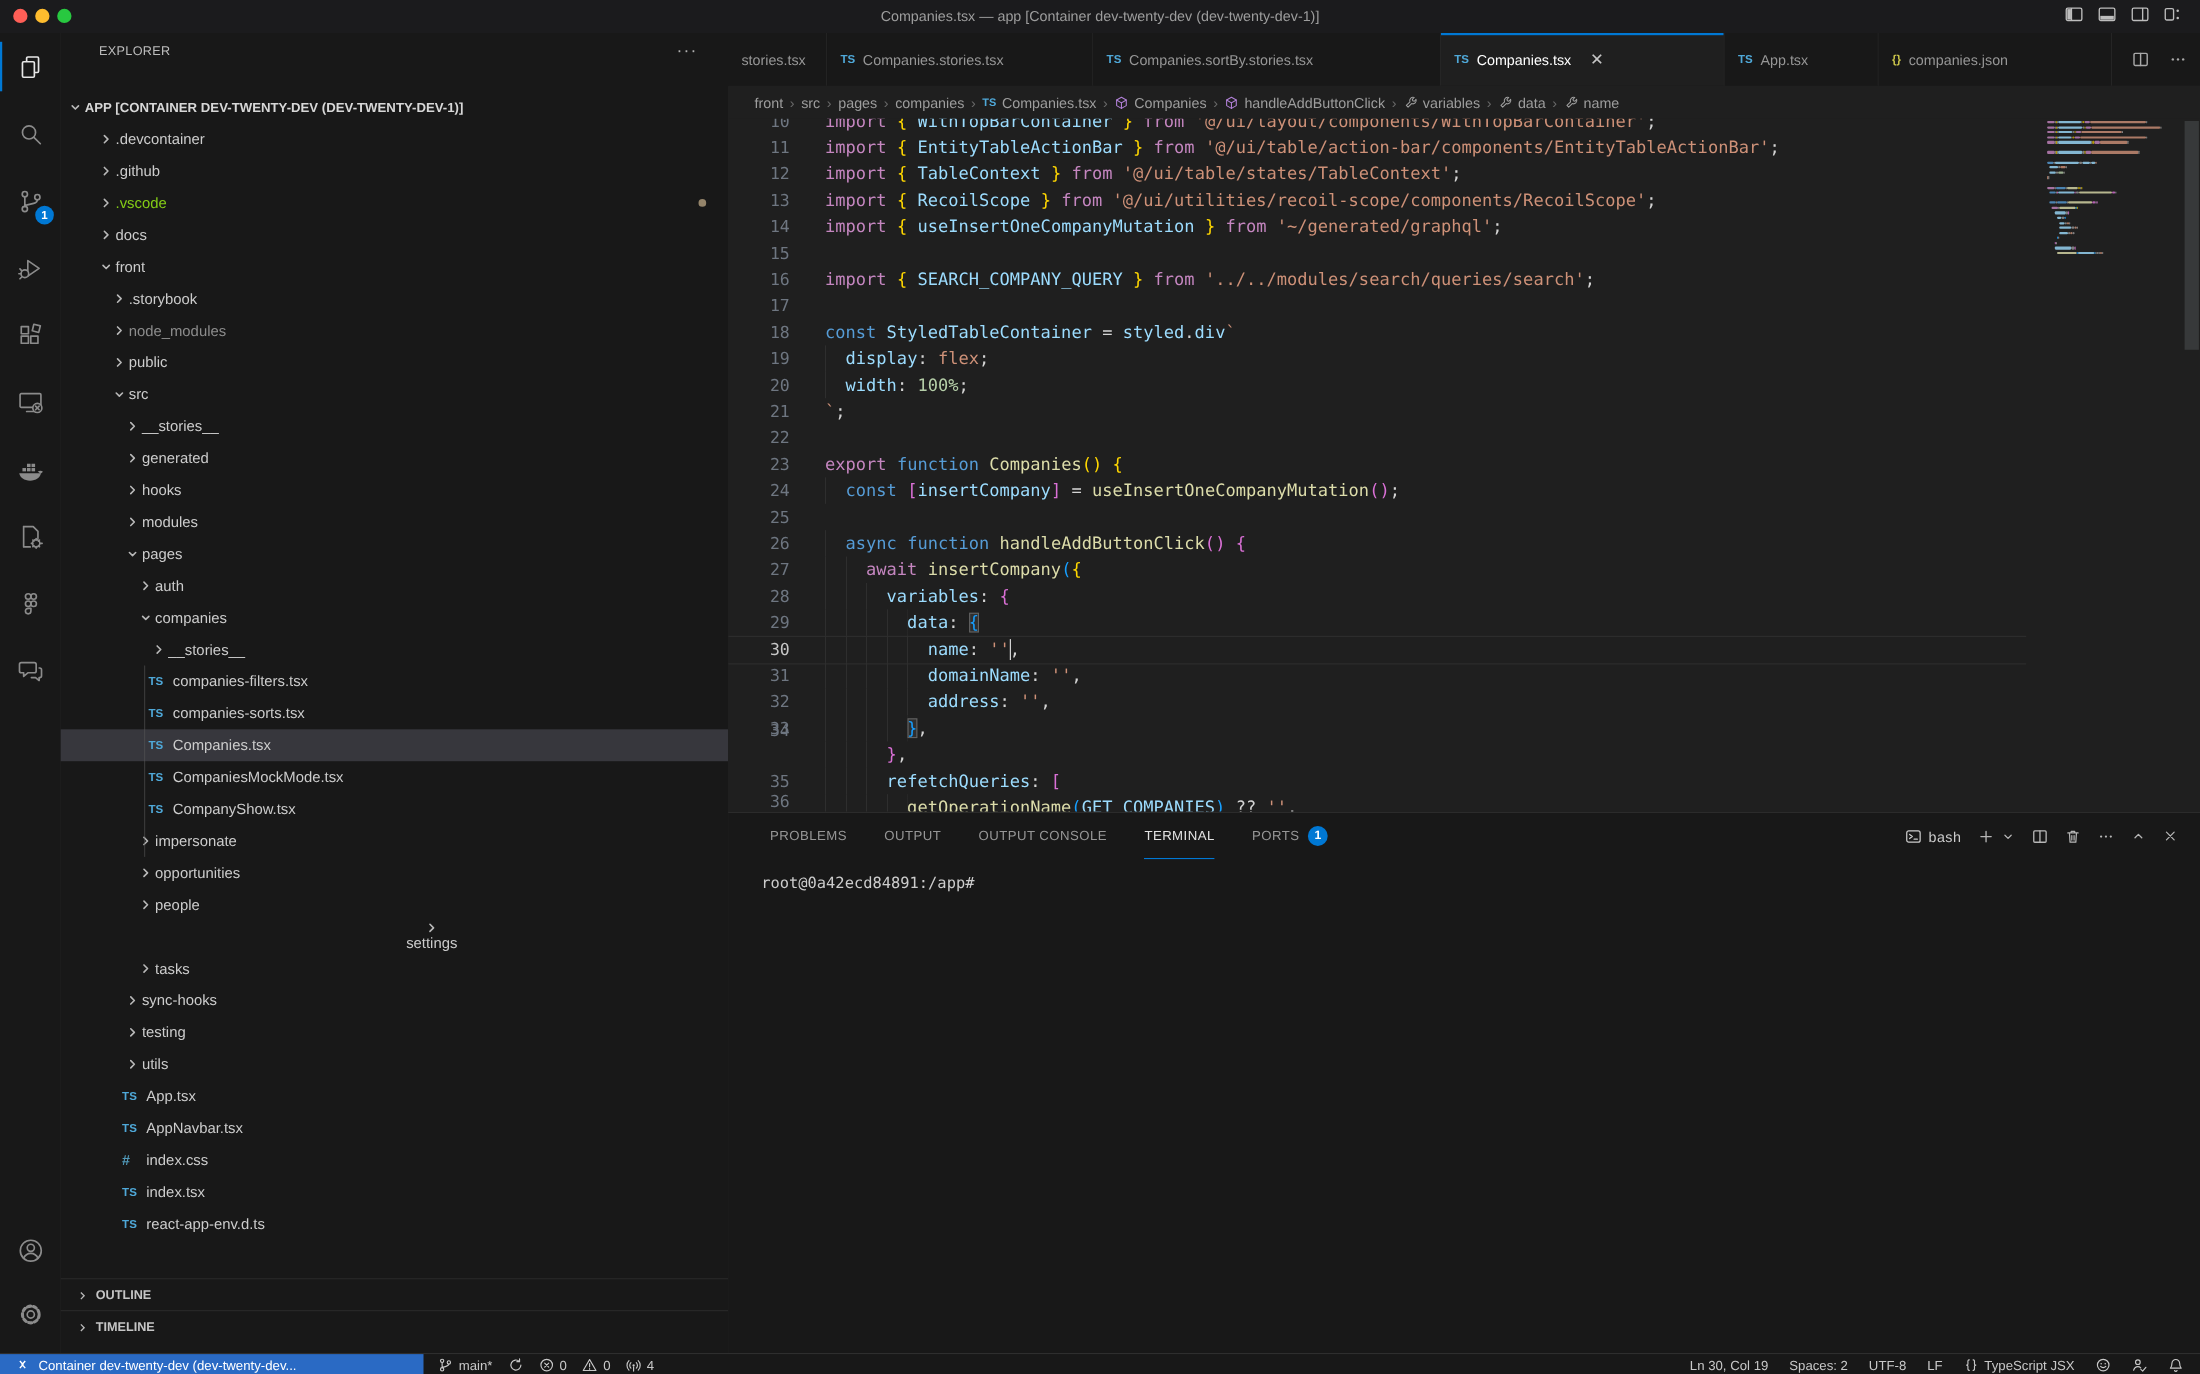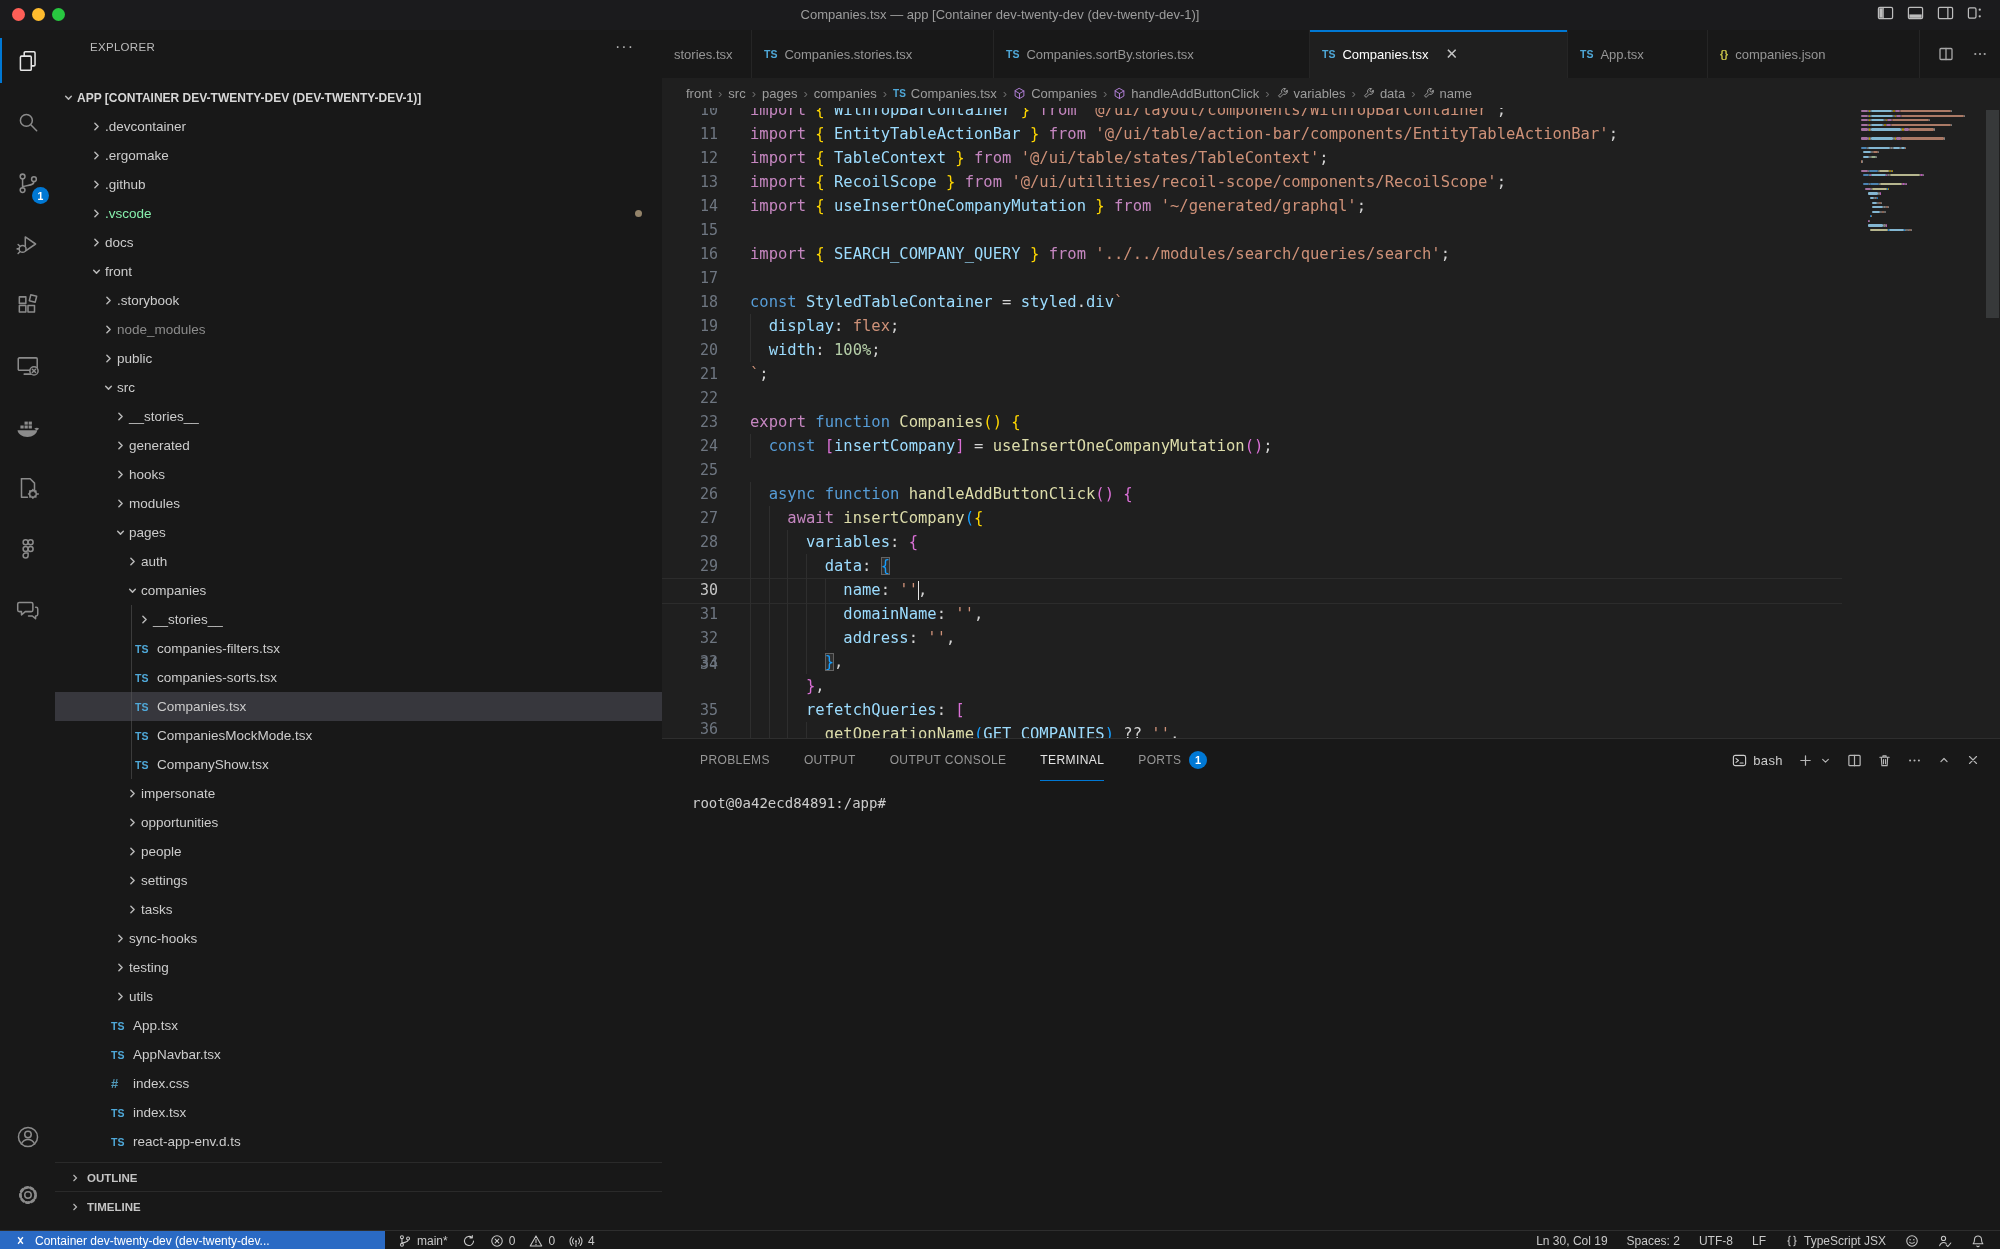--- a/index.html
+++ b/index.html
@@ -253,37 +253,29 @@
           </svg>
         </span>
         <span>.devcontainer</span>
       </div>
       <div class="trow" style="padding-left: 32px;">
         <span class="tchev">
           <svg width="13" height="13" viewBox="0 0 16 16" fill="none" stroke="currentColor" stroke-width="1.8" stroke-linecap="round" stroke-linejoin="round">
             <path d="M6 4l4 4-4 4"></path>
           </svg>
         </span>
-        <span>.ergomake</span>
+        <span>.github</span>
       </div>
       <div class="trow" style="padding-left: 32px;">
         <span class="tchev">
           <svg width="13" height="13" viewBox="0 0 16 16" fill="none" stroke="currentColor" stroke-width="1.8" stroke-linecap="round" stroke-linejoin="round">
             <path d="M6 4l4 4-4 4"></path>
           </svg>
         </span>
-        <span>.github</span>
-      </div>
-      <div class="trow" style="padding-left: 32px;">
-        <span class="tchev">
-          <svg width="13" height="13" viewBox="0 0 16 16" fill="none" stroke="currentColor" stroke-width="1.8" stroke-linecap="round" stroke-linejoin="round">
-            <path d="M6 4l4 4-4 4"></path>
-          </svg>
-        </span>
-        <span style="color: #86efac;">.vscode</span>
+        <span style="color: #84cc16;">.vscode</span>
         <span class="tdot"></span>
       </div>
       <div class="trow" style="padding-left: 32px;">
         <span class="tchev">
           <svg width="13" height="13" viewBox="0 0 16 16" fill="none" stroke="currentColor" stroke-width="1.8" stroke-linecap="round" stroke-linejoin="round">
             <path d="M6 4l4 4-4 4"></path>
           </svg>
         </span>
         <span>docs</span>
       </div>
@@ -428,21 +420,21 @@
         <span>opportunities</span>
       </div>
       <div class="trow" style="padding-left: 68px;">
         <span class="tchev">
           <svg width="13" height="13" viewBox="0 0 16 16" fill="none" stroke="currentColor" stroke-width="1.8" stroke-linecap="round" stroke-linejoin="round">
             <path d="M6 4l4 4-4 4"></path>
           </svg>
         </span>
         <span>people</span>
       </div>
-      <div class="trow" style="padding-left: 68px;">
+      <div class="trow" style="padding-left: 68px; flex-direction: column;">
         <span class="tchev">
           <svg width="13" height="13" viewBox="0 0 16 16" fill="none" stroke="currentColor" stroke-width="1.8" stroke-linecap="round" stroke-linejoin="round">
             <path d="M6 4l4 4-4 4"></path>
           </svg>
         </span>
         <span>settings</span>
       </div>
       <div class="trow" style="padding-left: 68px;">
         <span class="tchev">
           <svg width="13" height="13" viewBox="0 0 16 16" fill="none" stroke="currentColor" stroke-width="1.8" stroke-linecap="round" stroke-linejoin="round">

